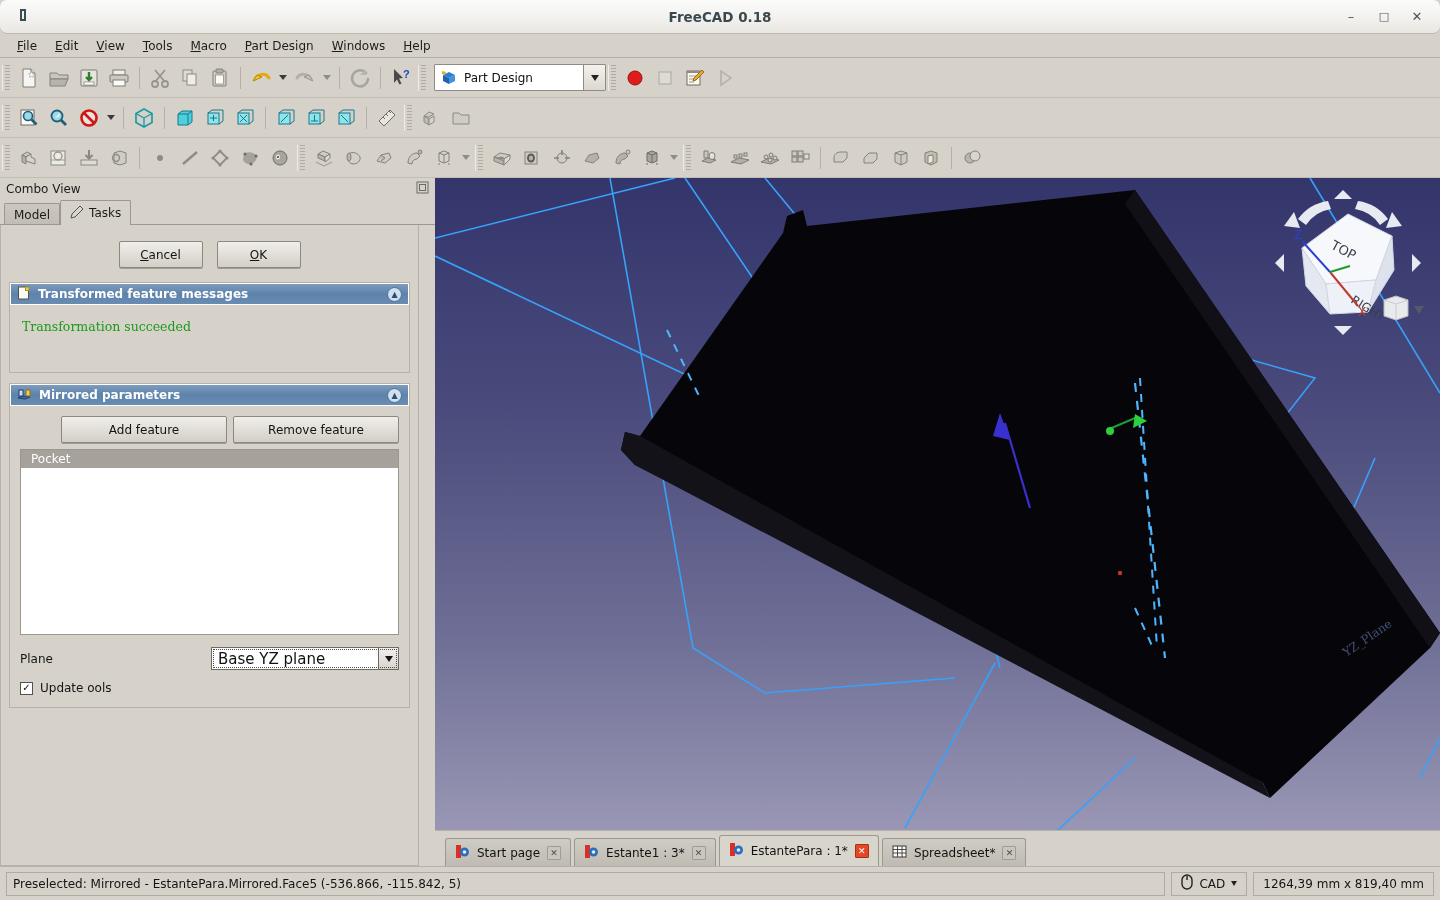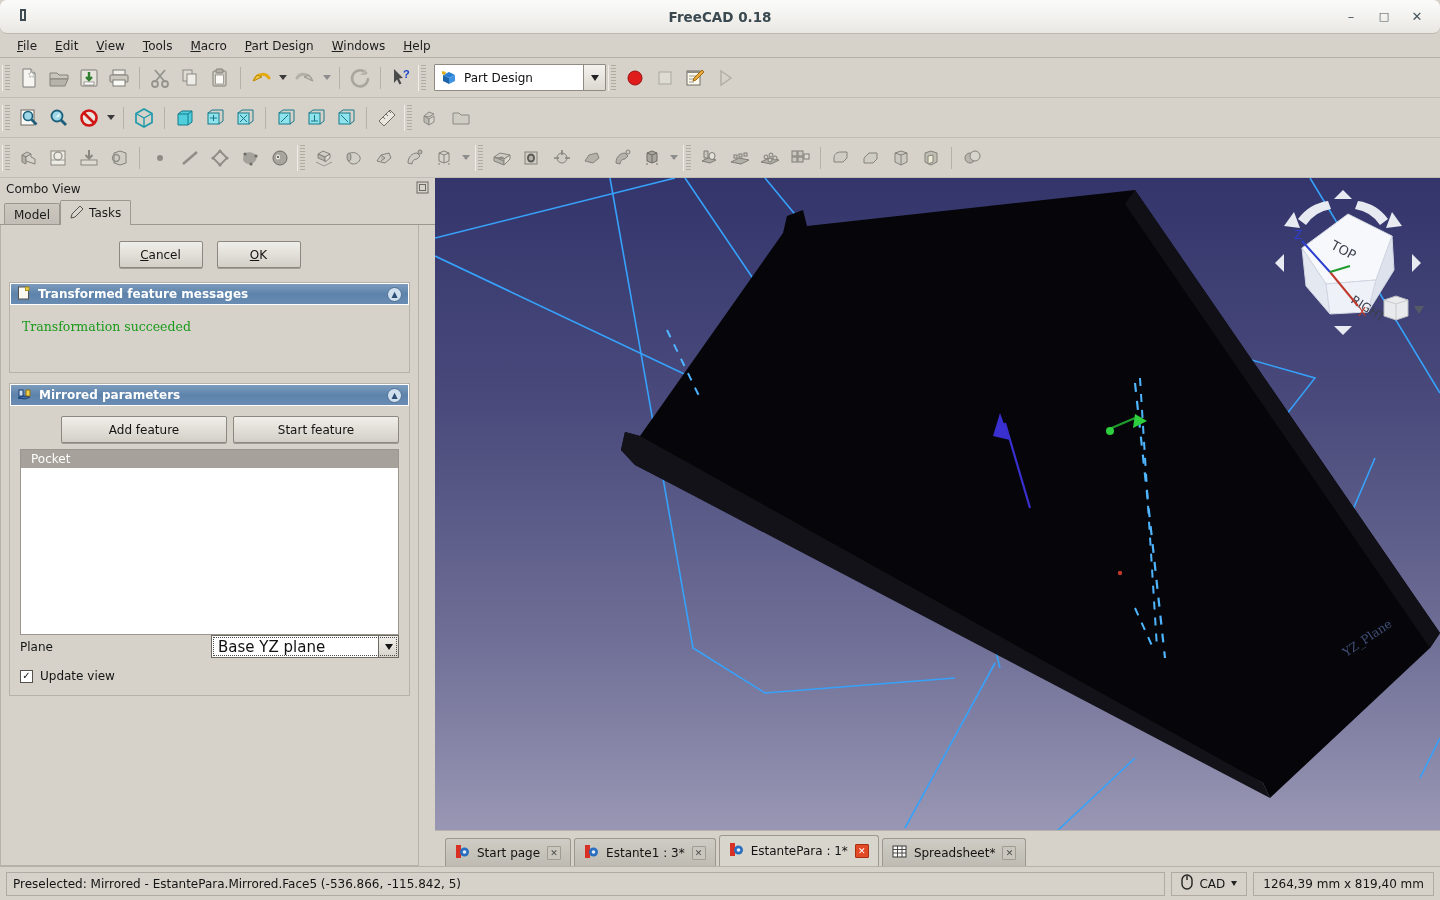--- a/index.html
+++ b/index.html
@@ -144,21 +144,21 @@
 
   .feat-btns { display: flex; gap: 6px; margin-bottom: 6px; margin-left: 41px; }
   .feat-btns .btn { flex: 1; }
   .listbox {
     background: #fff; border: 1px solid #9b968e; height: 186px; overflow: hidden;
   }
   .list-item {
     height: 18px; line-height: 18px; padding: 0 10px; font-size: 12px;
     background: #a6a29b; color: #fdfdfd;
   }
-  .plane-row { display: flex; align-items: center; }
+  .plane-row { display: flex; align-items: center; margin-top: 12px; }
   .plane-lbl { font-size: 12px; color: #151515; }
   .combo {
     margin-left: auto; width: 188px; height: 23px;
     background: #fff; border: 1px solid #6d6a64;
     display: flex; align-items: center; padding-left: 6px;
     outline: 1px dotted #4d4d4d; outline-offset: -3px;
     cursor: default;
   }
   .combo .cval { font-size: 15px; color: #111; flex: 1; }
   .combo .cbtn {
@@ -749,35 +749,35 @@
                   <rect x="2" y="3" width="4" height="6" fill="#cfe0f2" stroke="#1d3f73"></rect>
                   <path d="M9 3h4v6H9z" fill="#f2cf4a" stroke="#8f7114"></path>
                 </svg>
             </span>
             <span>Mirrored parameters</span>
             <span class="collapse">▲</span>
           </div>
           <div class="group-body">
             <div class="feat-btns">
               <div class="btn">Add feature</div>
-              <div class="btn">Start feature</div>
+              <div class="btn">Remove feature</div>
             </div>
             <div class="listbox">
               <div class="list-item">Pocket</div>
             </div>
             <div class="plane-row">
               <span class="plane-lbl">Plane</span>
               <div class="combo">
                 <span class="cval">Base YZ plane</span>
                 <span class="cbtn"></span>
               </div>
             </div>
             <div class="chk-row">
               <span class="chkbox">✓</span>
-              <span class="chk-label">Update view</span>
+              <span class="chk-label">Update ools</span>
             </div>
           </div>
         </div>
       </div>
     </div>
 
     <div class="viewwrap">
       <div class="view3d">
         <svg width="1005" height="655" viewBox="0 0 1005 655" preserveAspectRatio="none">
 

